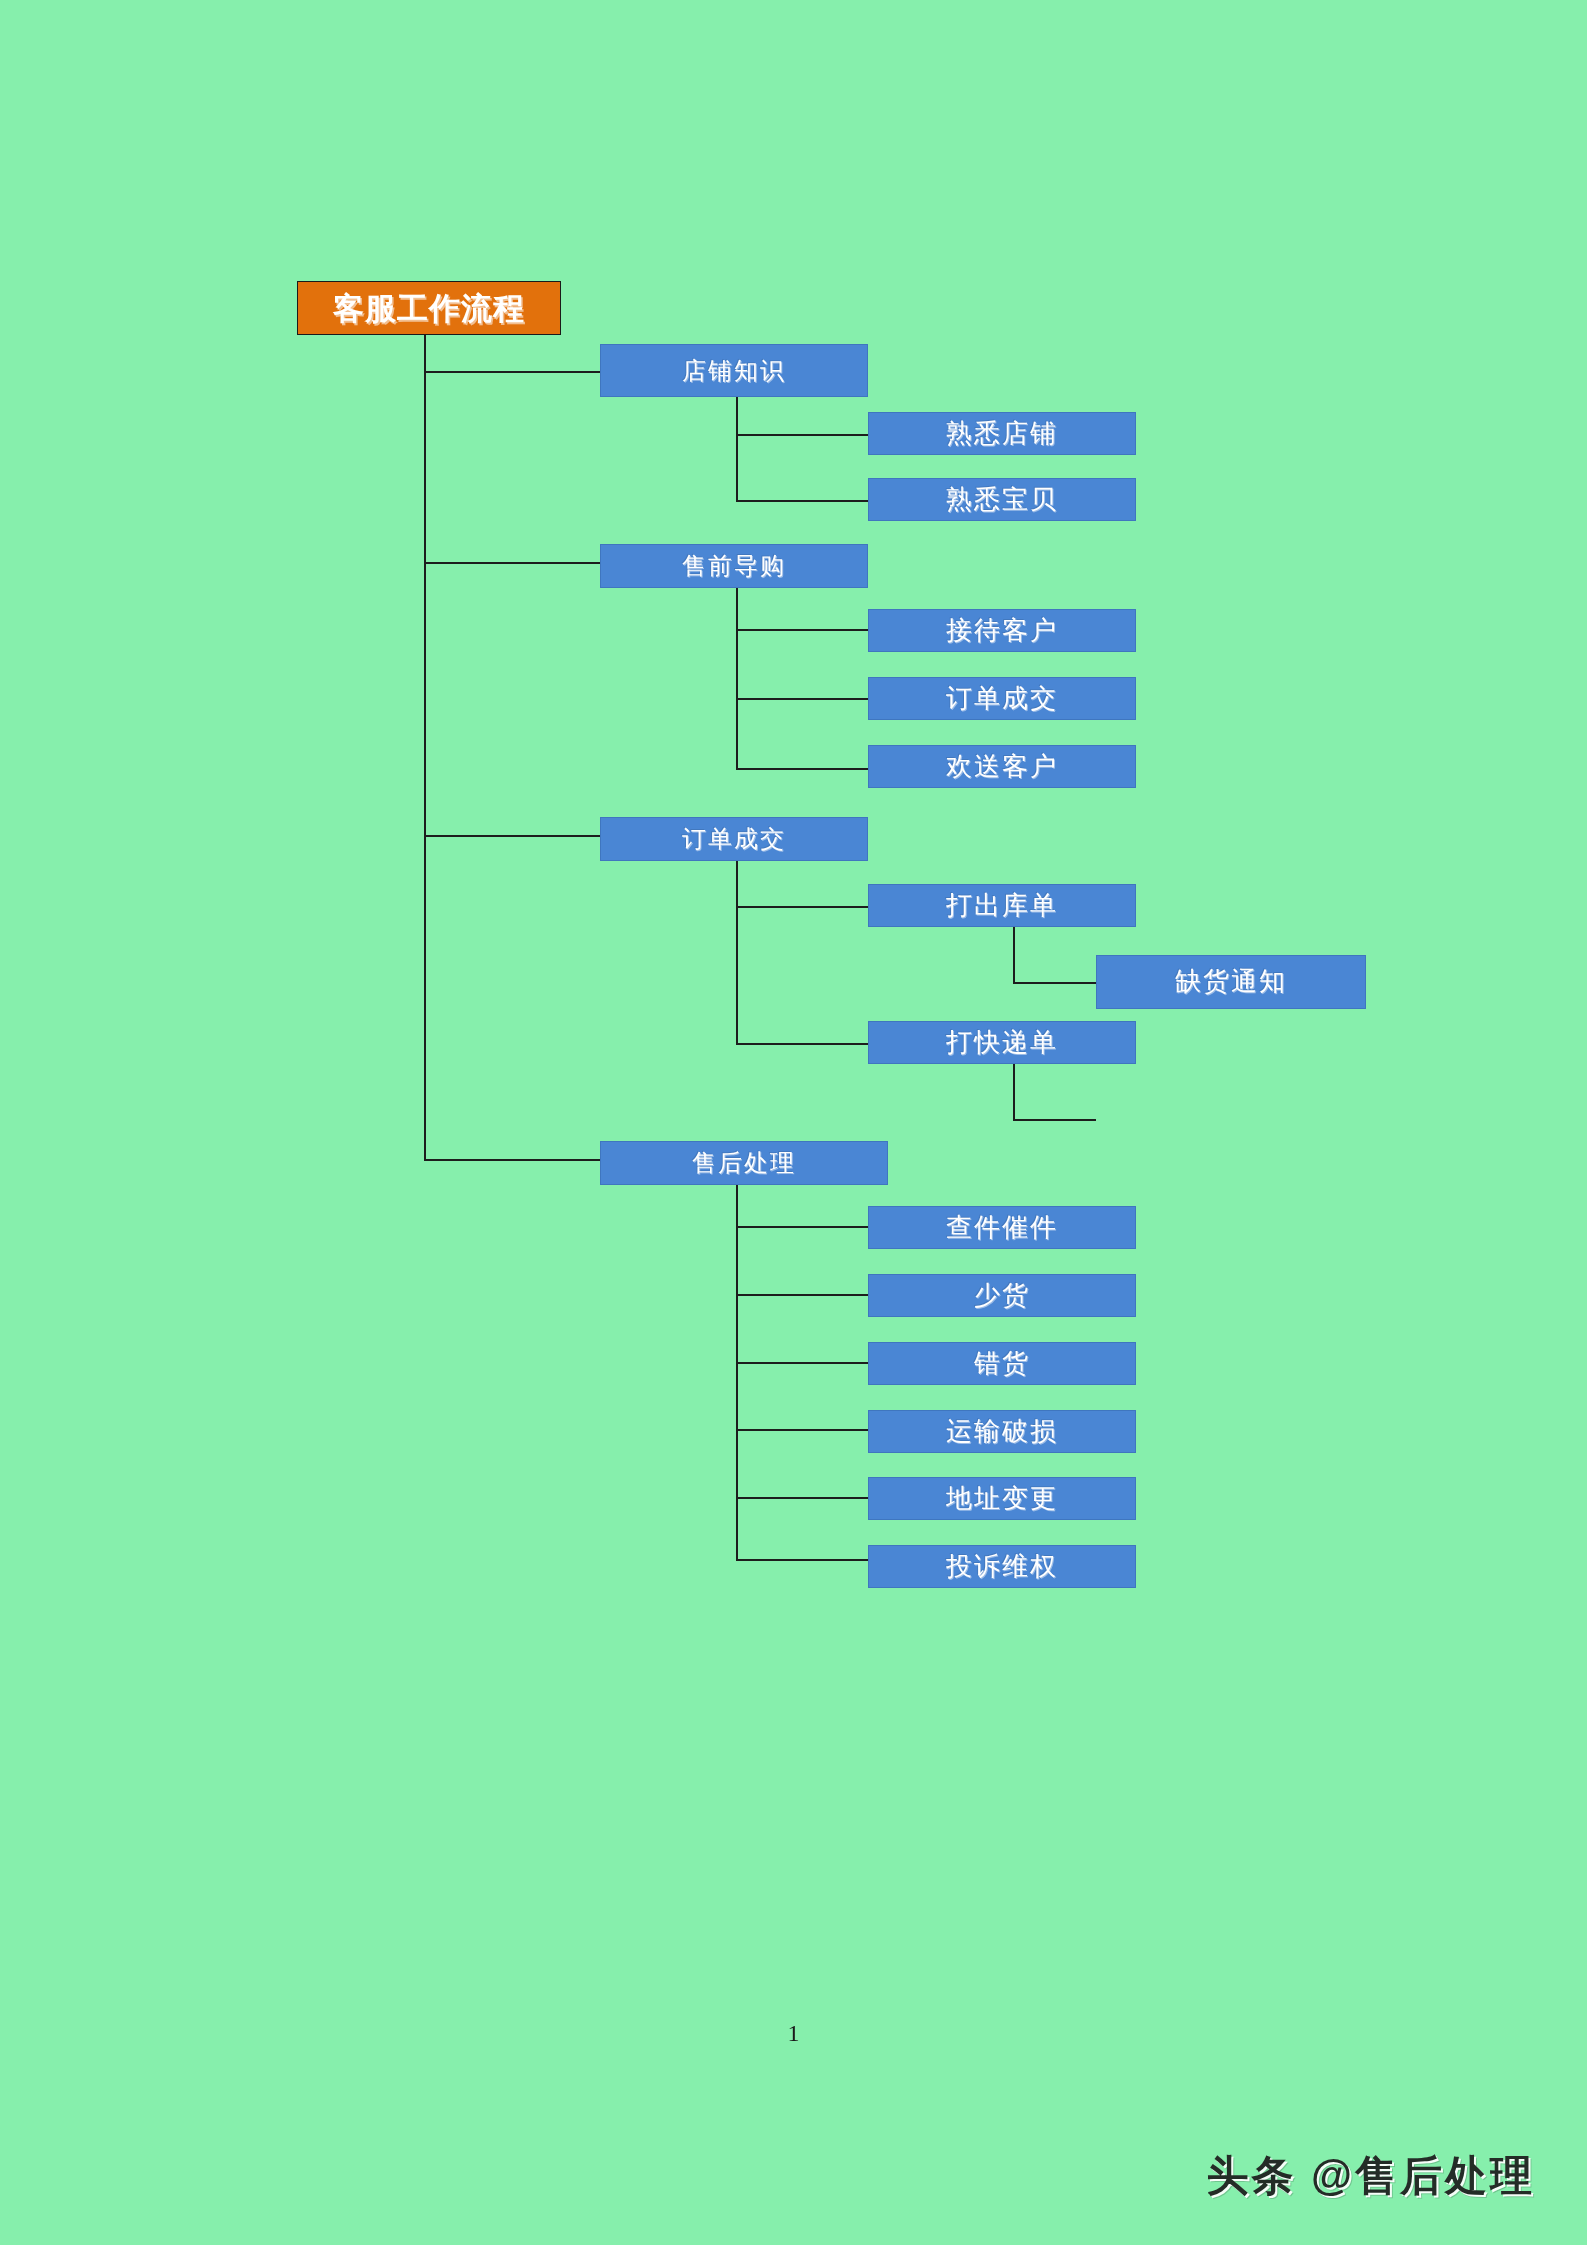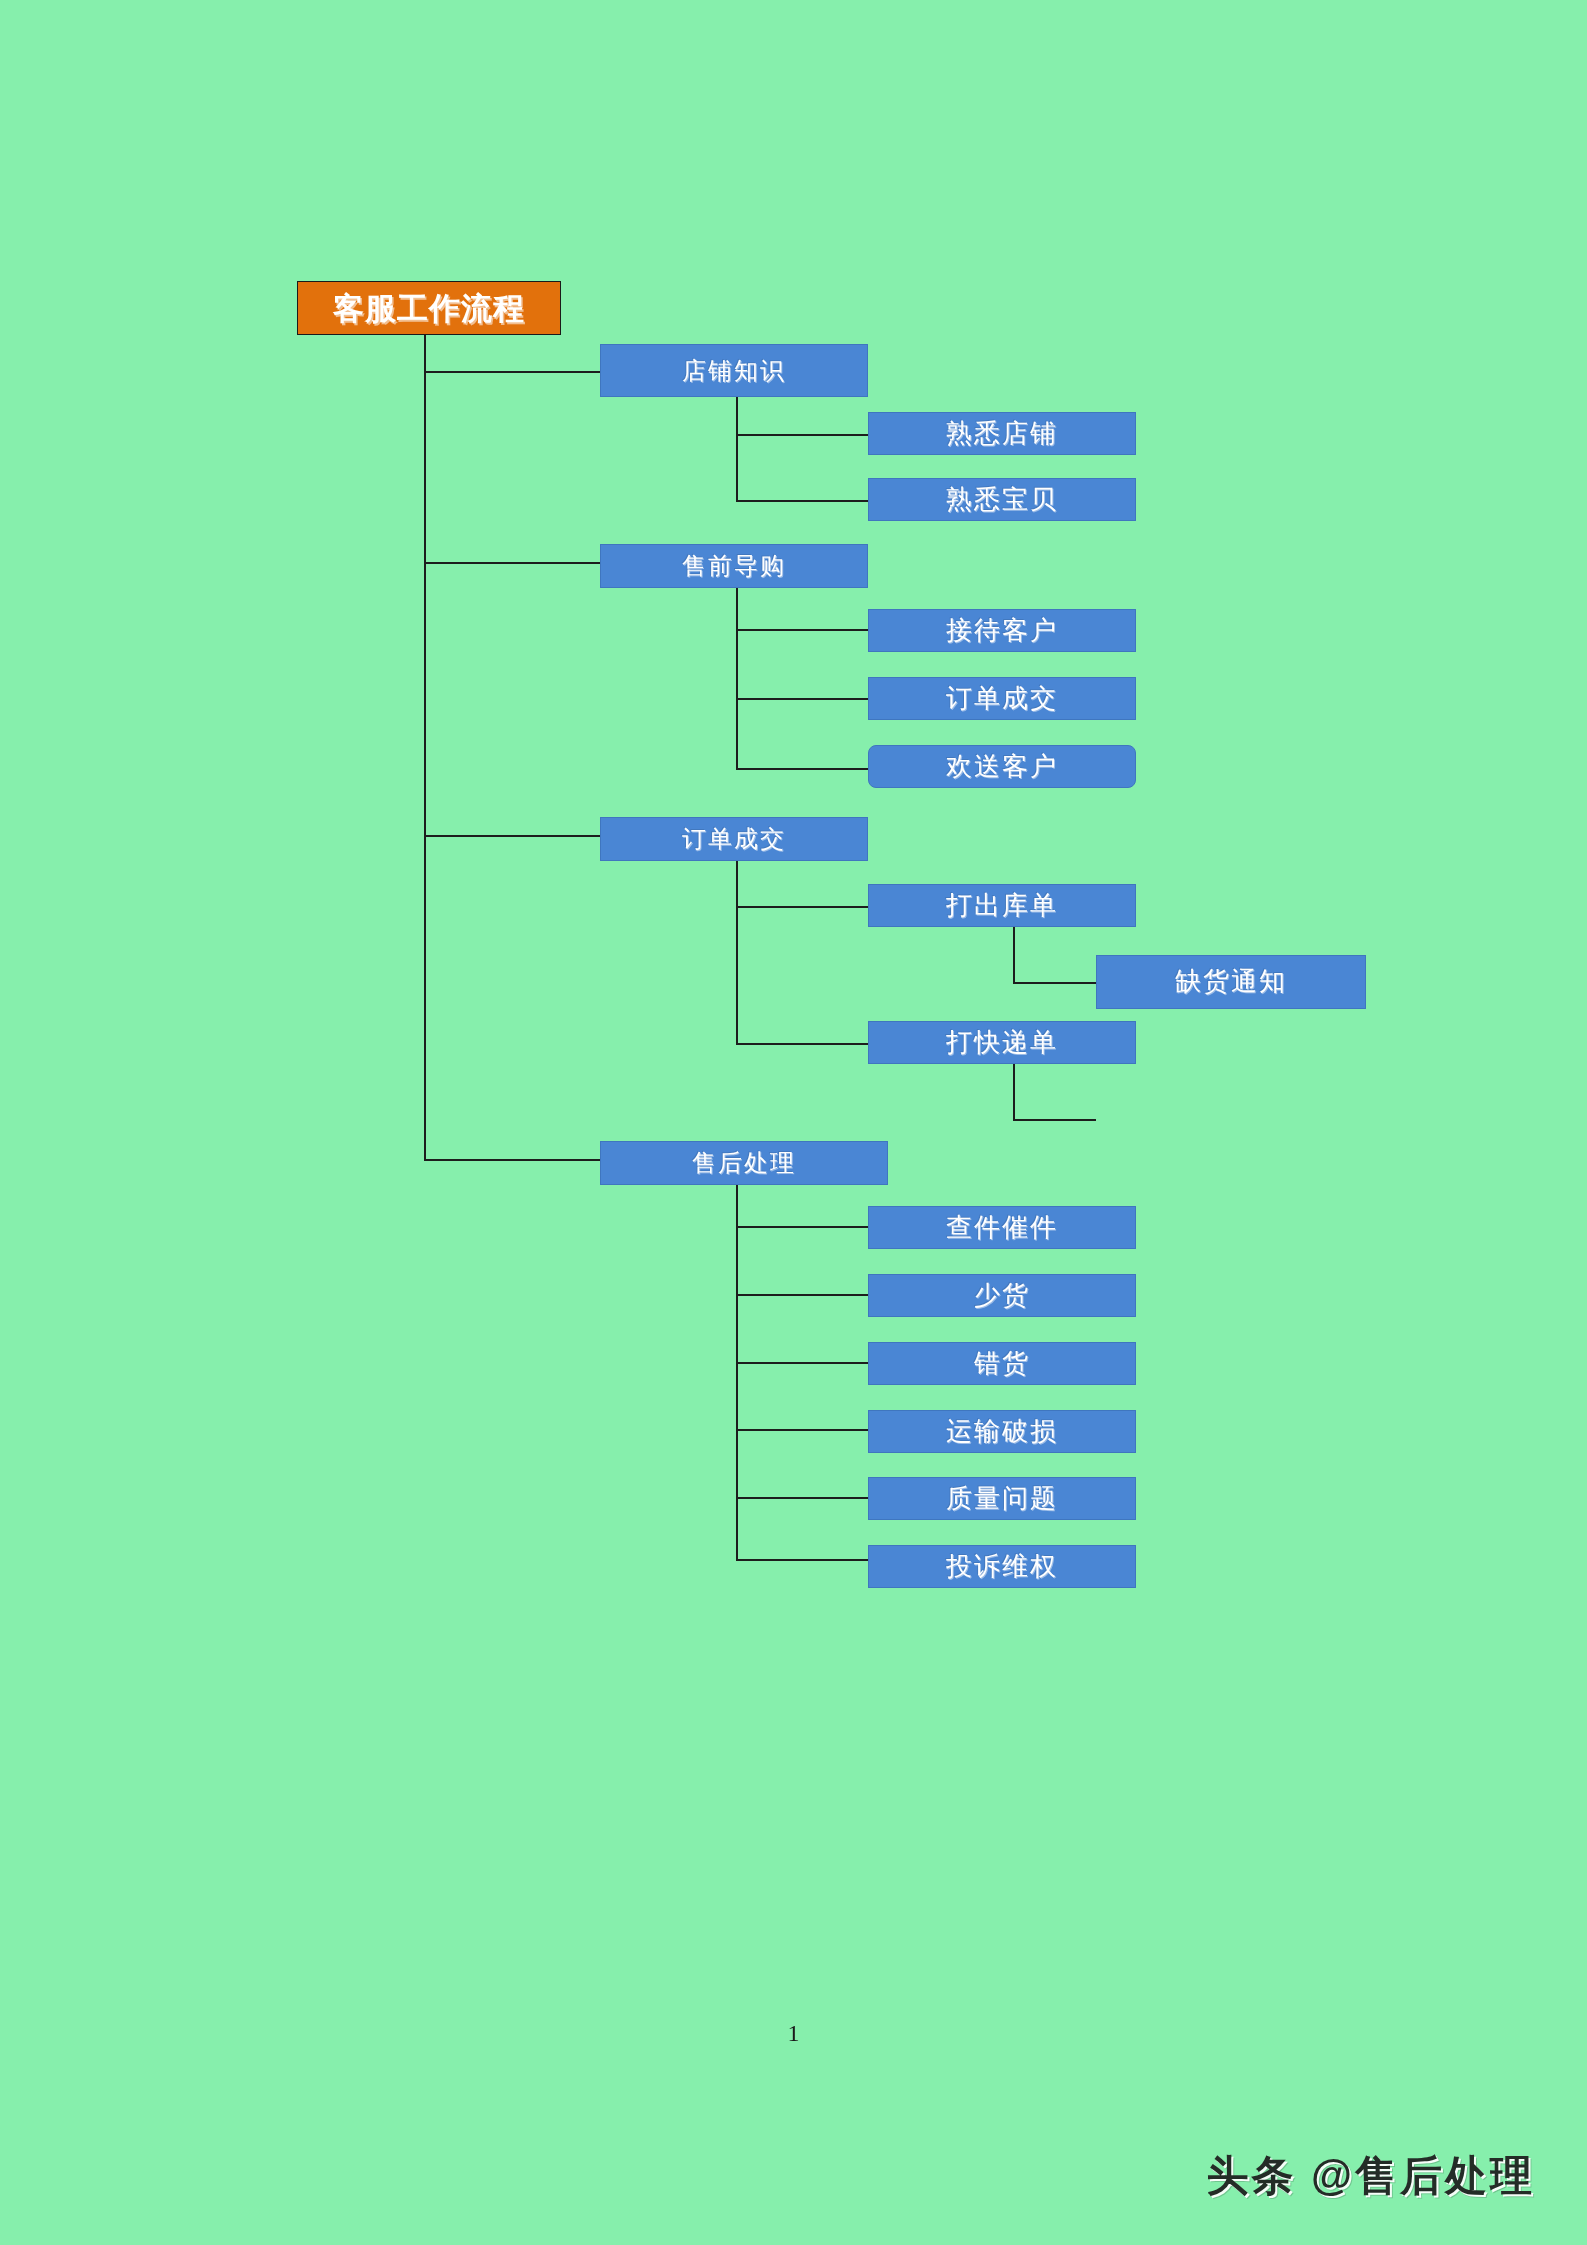--- a/index.html
+++ b/index.html
@@ -96,21 +96,21 @@
     <div class="ln h" style="left:424px;top:562px;width:176px;"></div>
     <div class="node blue lvl2" style="left:600px;top:544px;width:268px;height:44px;">售前导购</div>
 
     <div class="ln v" style="left:736px;top:588px;height:181px;"></div>
     <div class="ln h" style="left:736px;top:629px;width:132px;"></div>
     <div class="ln h" style="left:736px;top:698px;width:132px;"></div>
     <div class="ln h" style="left:736px;top:768px;width:132px;"></div>
 
     <div class="node blue lvl3" style="left:868px;top:609px;width:268px;height:43px;">接待客户</div>
     <div class="node blue lvl3" style="left:868px;top:677px;width:268px;height:43px;">订单成交</div>
-    <div class="node blue lvl3" style="left:868px;top:745px;width:268px;height:43px;border-radius:8px;">欢送客户</div>
+    <div class="node blue lvl3" style="left:868px;top:745px;width:268px;height:43px;">欢送客户</div>
 
     <div class="ln h" style="left:424px;top:835px;width:176px;"></div>
     <div class="node blue lvl2" style="left:600px;top:817px;width:268px;height:44px;">订单成交</div>
 
     <div class="ln v" style="left:736px;top:861px;height:183px;"></div>
     <div class="ln h" style="left:736px;top:906px;width:132px;"></div>
     <div class="ln h" style="left:736px;top:1043px;width:132px;"></div>
 
     <div class="node blue lvl3" style="left:868px;top:884px;width:268px;height:43px;">打出库单</div>
     <div class="node blue lvl3" style="left:868px;top:1021px;width:268px;height:43px;">打快递单</div>
@@ -130,21 +130,21 @@
     <div class="ln h" style="left:736px;top:1294px;width:132px;"></div>
     <div class="ln h" style="left:736px;top:1362px;width:132px;"></div>
     <div class="ln h" style="left:736px;top:1429px;width:132px;"></div>
     <div class="ln h" style="left:736px;top:1497px;width:132px;"></div>
     <div class="ln h" style="left:736px;top:1559px;width:132px;"></div>
 
     <div class="node blue lvl3" style="left:868px;top:1206px;width:268px;height:43px;">查件催件</div>
     <div class="node blue lvl3" style="left:868px;top:1274px;width:268px;height:43px;">少货</div>
     <div class="node blue lvl3" style="left:868px;top:1342px;width:268px;height:43px;">错货</div>
     <div class="node blue lvl3" style="left:868px;top:1410px;width:268px;height:43px;">运输破损</div>
-    <div class="node blue lvl3" style="left:868px;top:1477px;width:268px;height:43px;">质量问题</div>
+    <div class="node blue lvl3" style="left:868px;top:1477px;width:268px;height:43px;">地址变更</div>
     <div class="node blue lvl3" style="left:868px;top:1545px;width:268px;height:43px;">投诉维权</div>
 
   </div>
 
   <div id="page-number">1</div>
 
   <div id="watermark">头条 @售后处理</div>
 
 </div>
 

